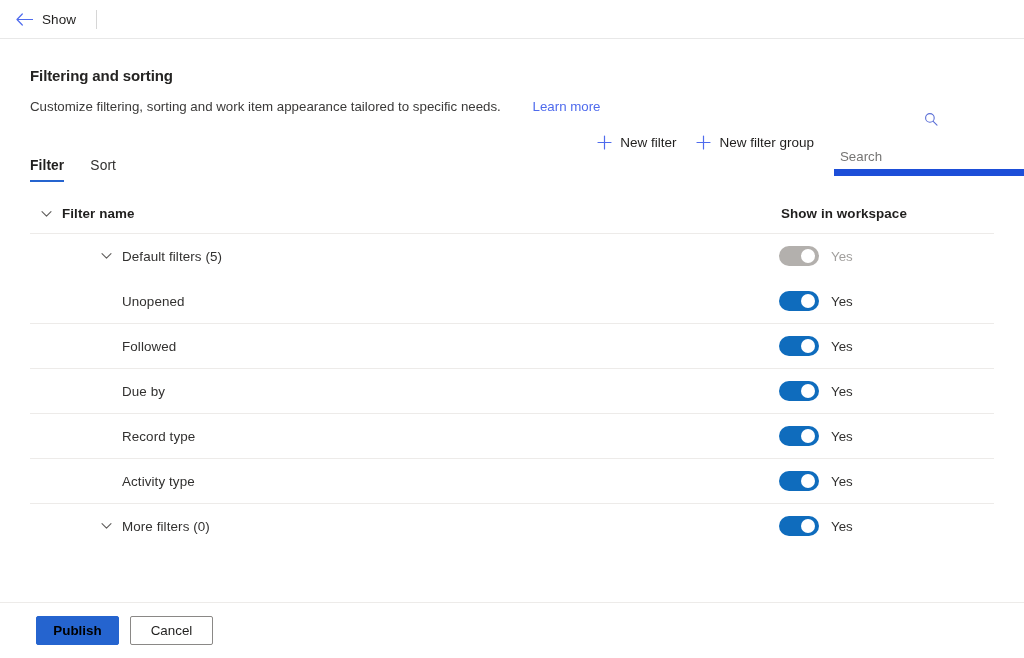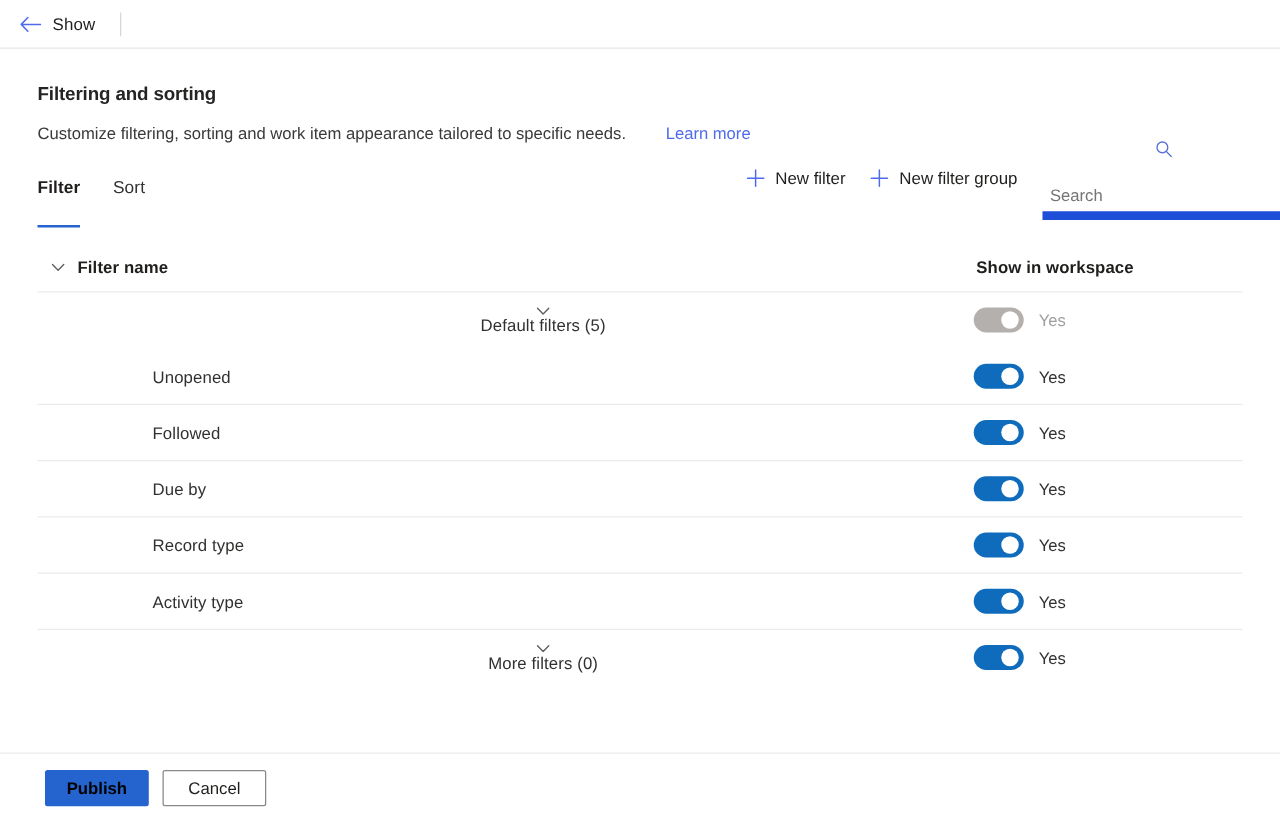--- a/index.html
+++ b/index.html
@@ -66,21 +66,21 @@
 
   
   .bar {
     margin-top: 26px;
     padding: 0 0 0 30px;
     display: flex;
     align-items: flex-end;
     justify-content: space-between;
     height: 40px;
   }
-  .tabs { display: flex; gap: 26px; height: 100%; }
+  .tabs { display: flex; gap: 26px; height: 100%; align-items: flex-end; }
   .tab {
     font-size: 13.8px;
     color: #323130;
     padding-bottom: 9px;
     position: relative;
     cursor: pointer;
     letter-spacing: .1px;
   }
   .tab.active { font-weight: 600; color: #201f1e; }
   .tab.active::after {
@@ -158,21 +158,21 @@
     cursor: pointer;
   }
   .chev { width: 11px; height: 8px; display: block; }
 
   .name-txt {
     font-size: 13.4px;
     color: #323130;
     letter-spacing: .1px;
   }
   .head .name-txt { font-weight: 600; color: #201f1e; }
-  .indent-1 { padding-left: 60px; flex-direction: column; }
+  .indent-1 { padding-left: 60px; }
   .indent-2 { padding-left: 92px; }
 
   .cell-toggle {
     width: 215px;
     flex: none;
     display: flex;
     align-items: center;
     gap: 12px;
   }
   .head .cell-toggle { padding-left: 2px; }

